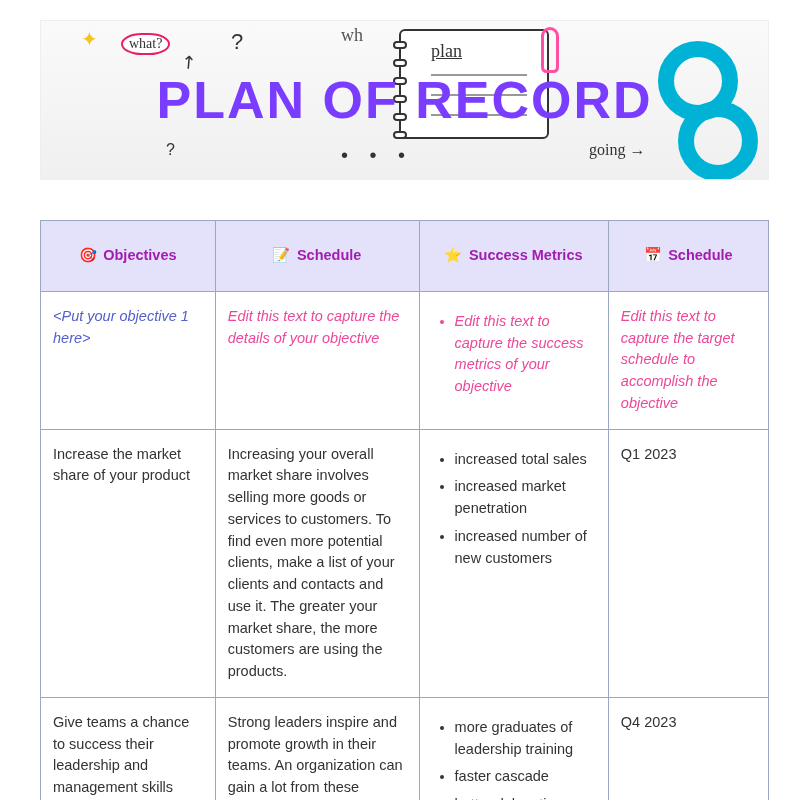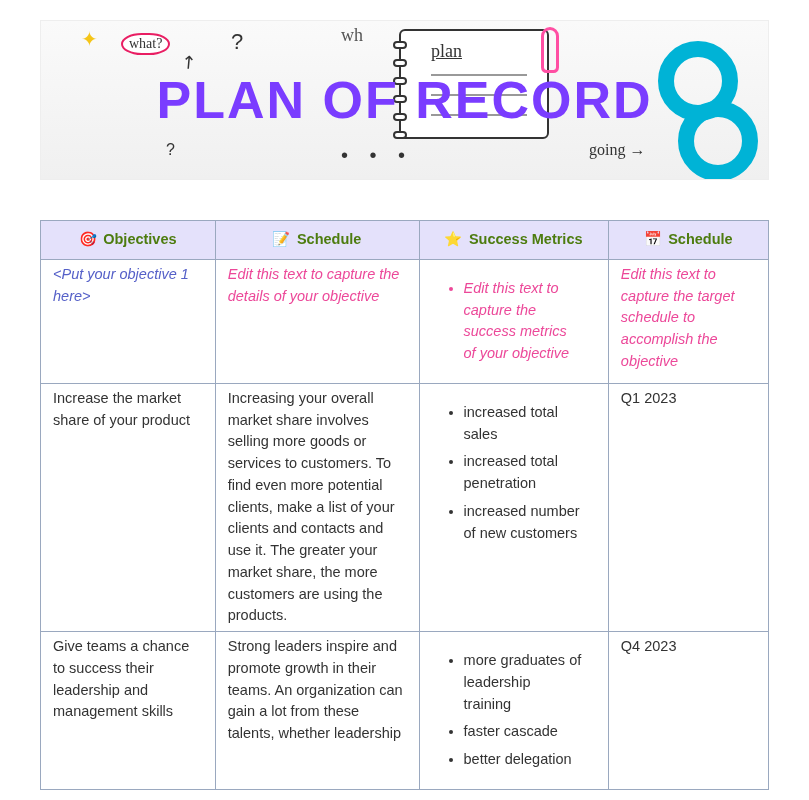--- a/index.html
+++ b/index.html
@@ -77,36 +77,36 @@
     font-size:52px; font-weight:800; color:#7a3cff; letter-spacing:2px;
     white-space:nowrap;
   }
   table {
     border-collapse: collapse;
     width: 100%;
     table-layout: fixed;
   }
   th, td {
     border: 1px solid #9aa8bf;
-    padding: 4px 12px;
+    padding: 14px 12px;
     vertical-align: top;
     font-size: 14.5px;
     line-height: 1.5;
   }
   th {
     background: #e4e1fb;
-    color: #4d7c0f;
+    color: #a21caf;
     font-weight: 700;
     text-align: center;
-    padding: 8px 6px;
+    padding: 24px 6px;
   }
   th .hicon{ margin-right:6px; }
   .placeholder-row td { font-style: italic; color: #ec4899; }
   .placeholder-row td.obj { color: #5560c8; }
-  ul { padding-left: 18px; margin: 14px; }
+  ul { padding-left: 18px; margin: 5px; }
   ul li { margin-bottom: 6px; }
   col.c1{width:24%} col.c2{width:28%} col.c3{width:26%} col.c4{width:22%}
 </style>
 </head>
 <body>
 
 <div class="banner">
   <span class="star">✦</span>
   <span class="doodle">what?</span>
   <span class="arrow">↗</span>
@@ -162,21 +162,21 @@
           </ul>
         </td>
         <td>Edit this text to capture the target schedule to accomplish the objective</td>
       </tr>
       <tr>
         <td>Increase the market share of your product</td>
         <td>Increasing your overall market share involves selling more goods or services to customers. To find even more potential clients, make a list of your clients and contacts and use it. The greater your market share, the more customers are using the products.</td>
         <td>
           <ul>
             <li>increased total sales</li>
-            <li>increased total penetration</li>
+            <li>increased market penetration</li>
             <li>increased number of new customers</li>
           </ul>
         </td>
         <td>Q1 2023</td>
       </tr>
       <tr>
         <td>Give teams a chance to success their leadership and management skills</td>
         <td>Strong leaders inspire and promote growth in their teams. An organization can gain a lot from these talents, whether leadership</td>
         <td>
           <ul>

